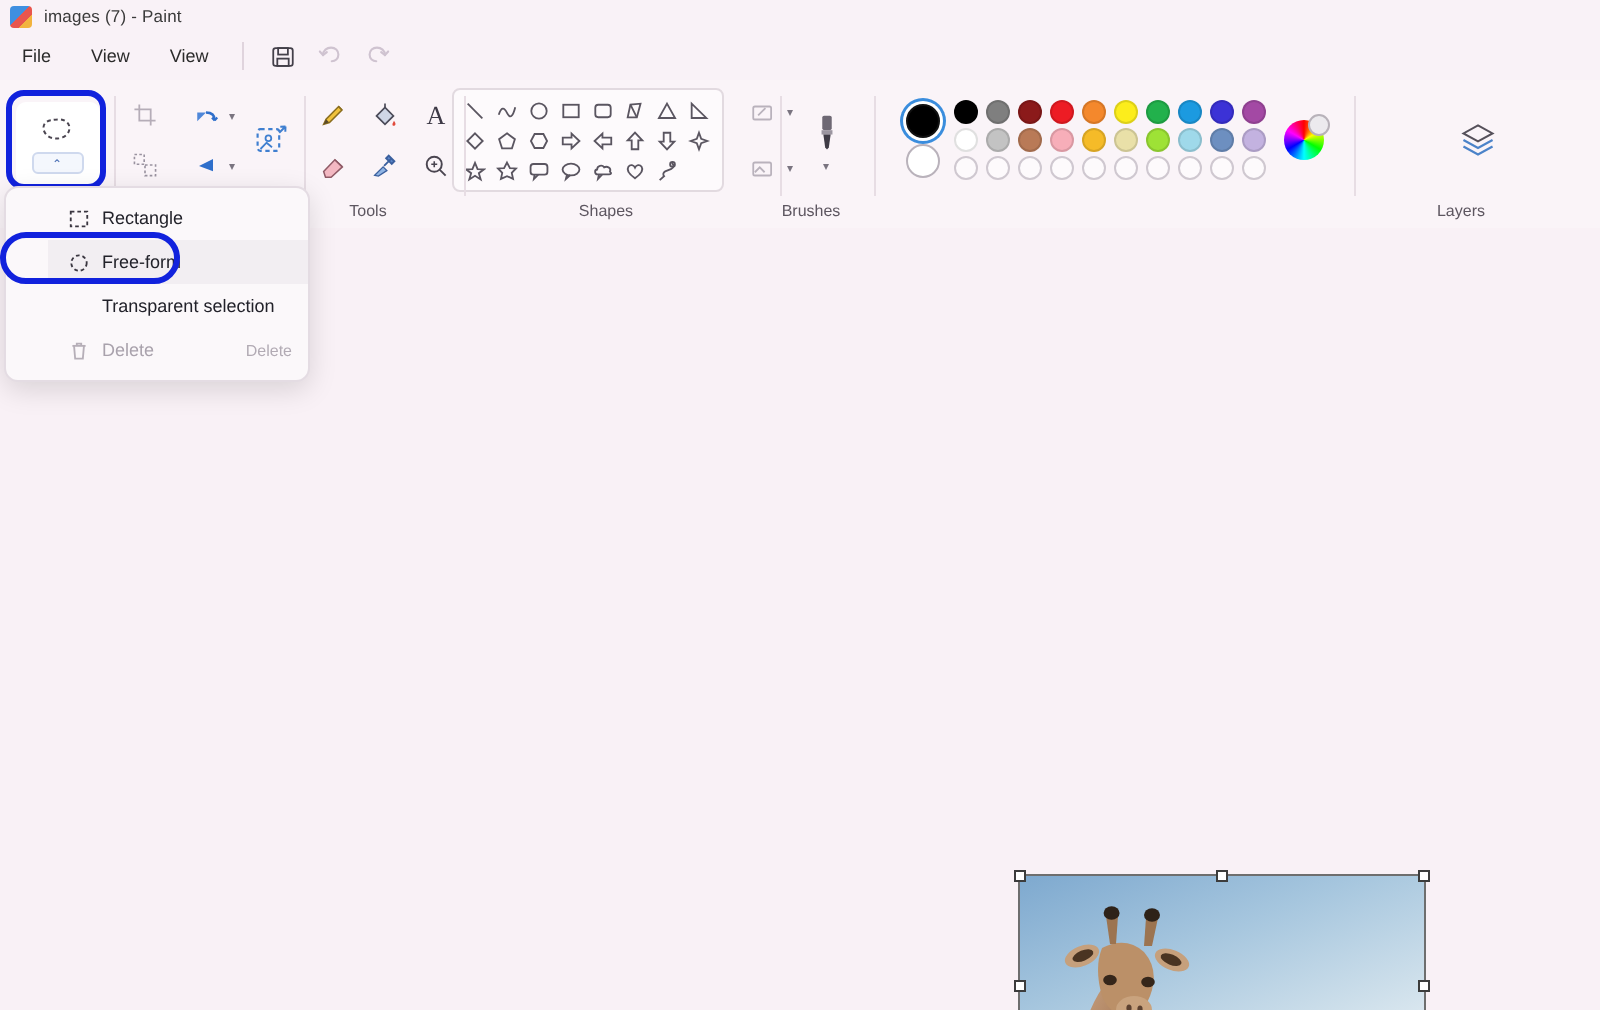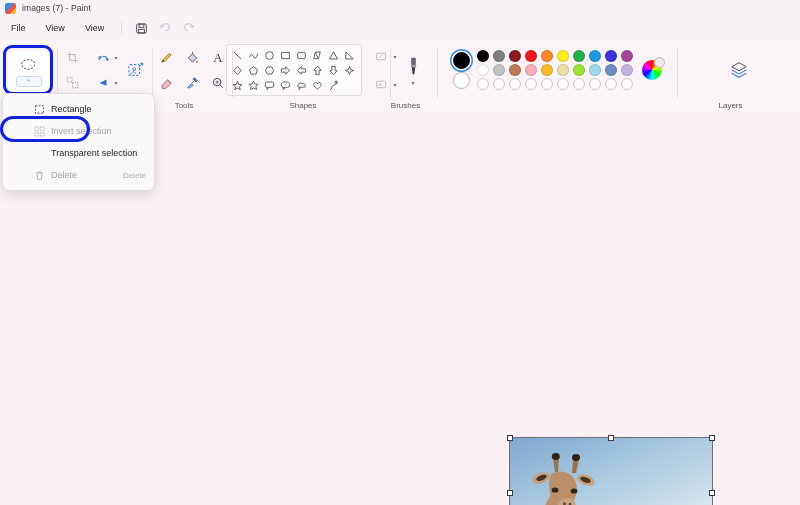--- a/index.html
+++ b/index.html
@@ -605,34 +605,31 @@
   <div class="dd-item">
     <span class="dd-ico">
       <svg width="11" height="11" viewBox="0 0 12 12" fill="none" stroke="#3a3640" stroke-width="1" stroke-dasharray="2 1.6">
           <rect x="1.5" y="2" width="9" height="8"></rect>
         </svg>
     </span>
     <span class="dd-label">Rectangle</span>
     <span class="dd-short"></span>
   </div>
 
-
-
-  <div class="dd-item disabled">
+  <div class="dd-item hi">
     <span class="dd-ico">
-      <svg width="11" height="11" viewBox="0 0 12 12" fill="none" stroke="#b6afb8" stroke-width="1">
-        <rect x="1" y="1" width="4" height="4" stroke-dasharray="1.4 1"></rect>
-        <rect x="7" y="1" width="4" height="4" stroke-dasharray="1.4 1"></rect>
-        <rect x="1" y="7" width="4" height="4" stroke-dasharray="1.4 1"></rect>
-        <rect x="7" y="7" width="4" height="4" stroke-dasharray="1.4 1"></rect>
-      </svg>
+      <svg width="11" height="11" viewBox="0 0 12 12" fill="none" stroke="#3a3640" stroke-width="1" stroke-dasharray="2 1.6">
+          <circle cx="6" cy="6" r="4.2"></circle>
+        </svg>
     </span>
-    <span class="dd-label">Invert selection</span>
+    <span class="dd-label">Free-form</span>
     <span class="dd-short"></span>
   </div>
+
+
 
   <div class="dd-item">
     <span class="dd-ico"></span>
     <span class="dd-label">Transparent selection</span>
     <span class="dd-short"></span>
   </div>
 
   <div class="dd-item disabled">
     <span class="dd-ico">
       <svg width="11" height="11" viewBox="0 0 12 12" fill="none" stroke="#b6afb8" stroke-width="1">

